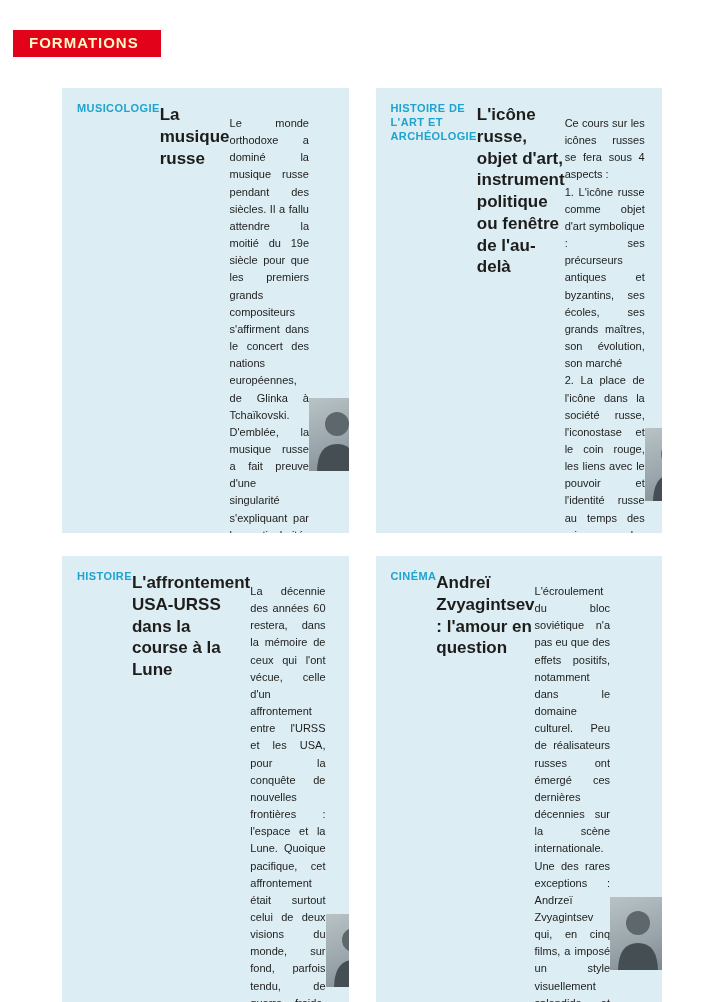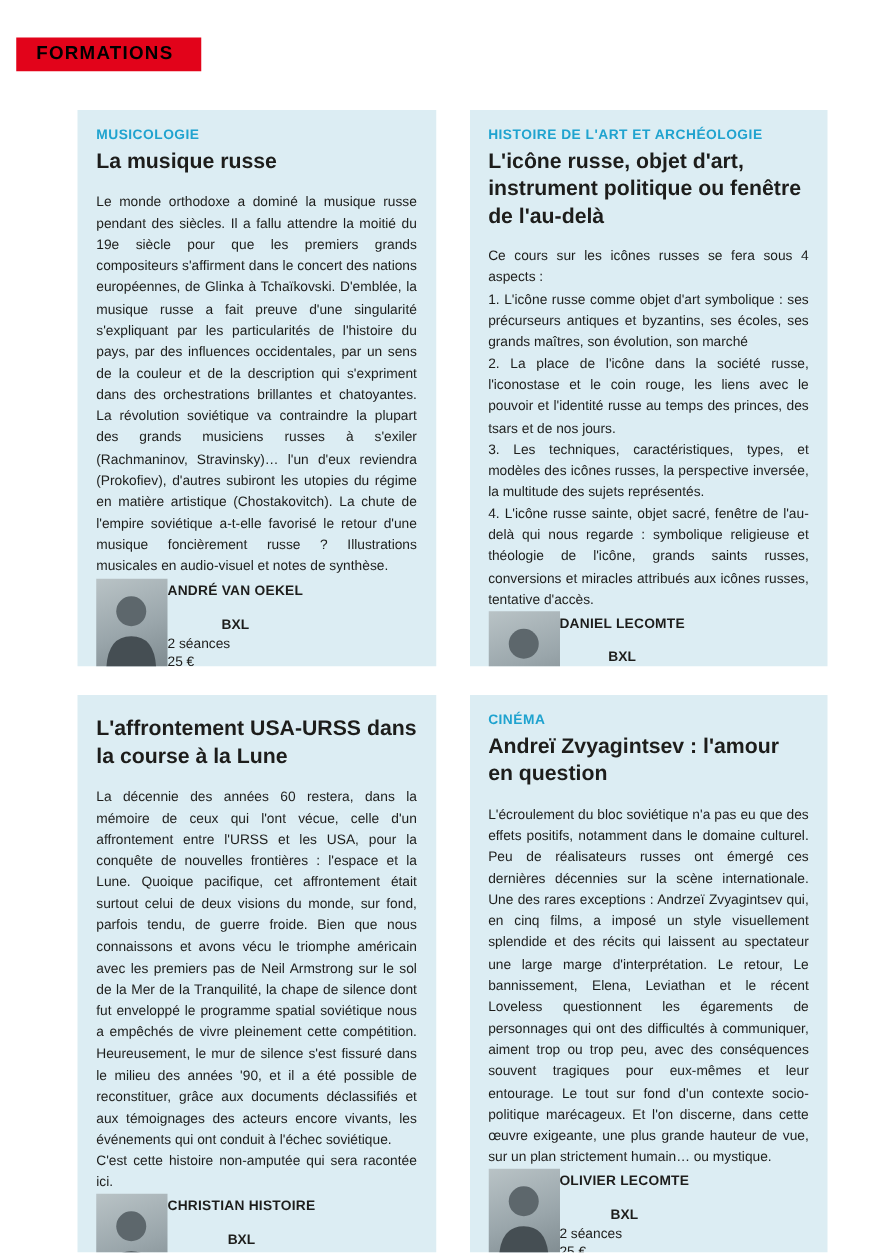--- a/index.html
+++ b/index.html
@@ -6,38 +6,38 @@
   body{
     width:710px;height:1002px;
     background:#ffffff;
     font-family:"Liberation Sans", sans-serif;
     color:#1d1d1b;
     overflow:hidden;
   }
   
   .tags{display:flex;gap:6px;padding:30px 0 0 13px;}
   .tag{
-    color:#000000;font-weight:bold;font-size:15px;letter-spacing:1px;
+    color:#fef9c3;font-weight:bold;font-size:15px;letter-spacing:1px;
     padding:5px 22px 6px 16px;line-height:16px;
   }
   .tag-red{background:#e2031a;}
   .tag-teal{background:#4e7d8e;}
   
   .grid{
     margin:31px 48px 0 62px;
     display:grid;
     grid-template-columns:1fr 1fr;
     grid-template-rows:445px 446px;
     gap:23px 27px;
   }
   .card{
     background:#dcedf3;
     box-sizing:border-box;
     padding:13px 15px 15px 15px;
-    display:flex;flex-direction:column;
+    display:flex;flex-direction:row;
     overflow:hidden;
   }
   .category{
     color:#1fa3cf;font-weight:bold;font-size:11px;
     letter-spacing:0.4px;line-height:14px;
   }
   .title{
     font-weight:bold;font-size:17px;line-height:1.28;
     color:#1d1d1b;margin:3px 0 0 0;
   }
@@ -106,20 +106,21 @@
         <div class="speaker-name">DANIEL LECOMTE</div>
         <div class="loc">BXL</div>
         <div>2 séances</div>
         <div>25 €</div>
 
       </div>
     </div>
   </article>
 
   <article class="card">
+    <div class="category">HISTOIRE</div>
     <h2 class="title">L'affrontement USA-URSS dans la course à la Lune</h2>
     <div class="body">La décennie des années 60 restera, dans la mémoire de ceux qui l'ont vécue, celle d'un affrontement entre l'URSS et les USA, pour la conquête de nouvelles frontières : l'espace et la Lune. Quoique pacifique, cet affrontement était surtout celui de deux visions du monde, sur fond, parfois tendu, de guerre froide. Bien que nous connaissons et avons vécu le triomphe américain avec les premiers pas de Neil Armstrong sur le sol de la Mer de la Tranquilité, la chape de silence dont fut enveloppé le programme spatial soviétique nous a empêchés de vivre pleinement cette compétition. Heureusement, le mur de silence s'est fissuré dans le milieu des années '90, et il a été possible de reconstituer, grâce aux documents déclassifiés et aux témoignages des acteurs encore vivants, les événements qui ont conduit à l'échec soviétique.
 C'est cette histoire non-amputée qui sera racontée ici.</div>
     <div class="speaker">
       <div class="photo">
         <svg width="57" height="75" viewBox="0 0 57 75">
           <circle cx="28" cy="26" r="12" fill="#5d676c"></circle>
           <path d="M8 75 Q8 46 28 46 Q48 46 48 75 Z" fill="#454e53"></path>
         </svg>
       </div>

